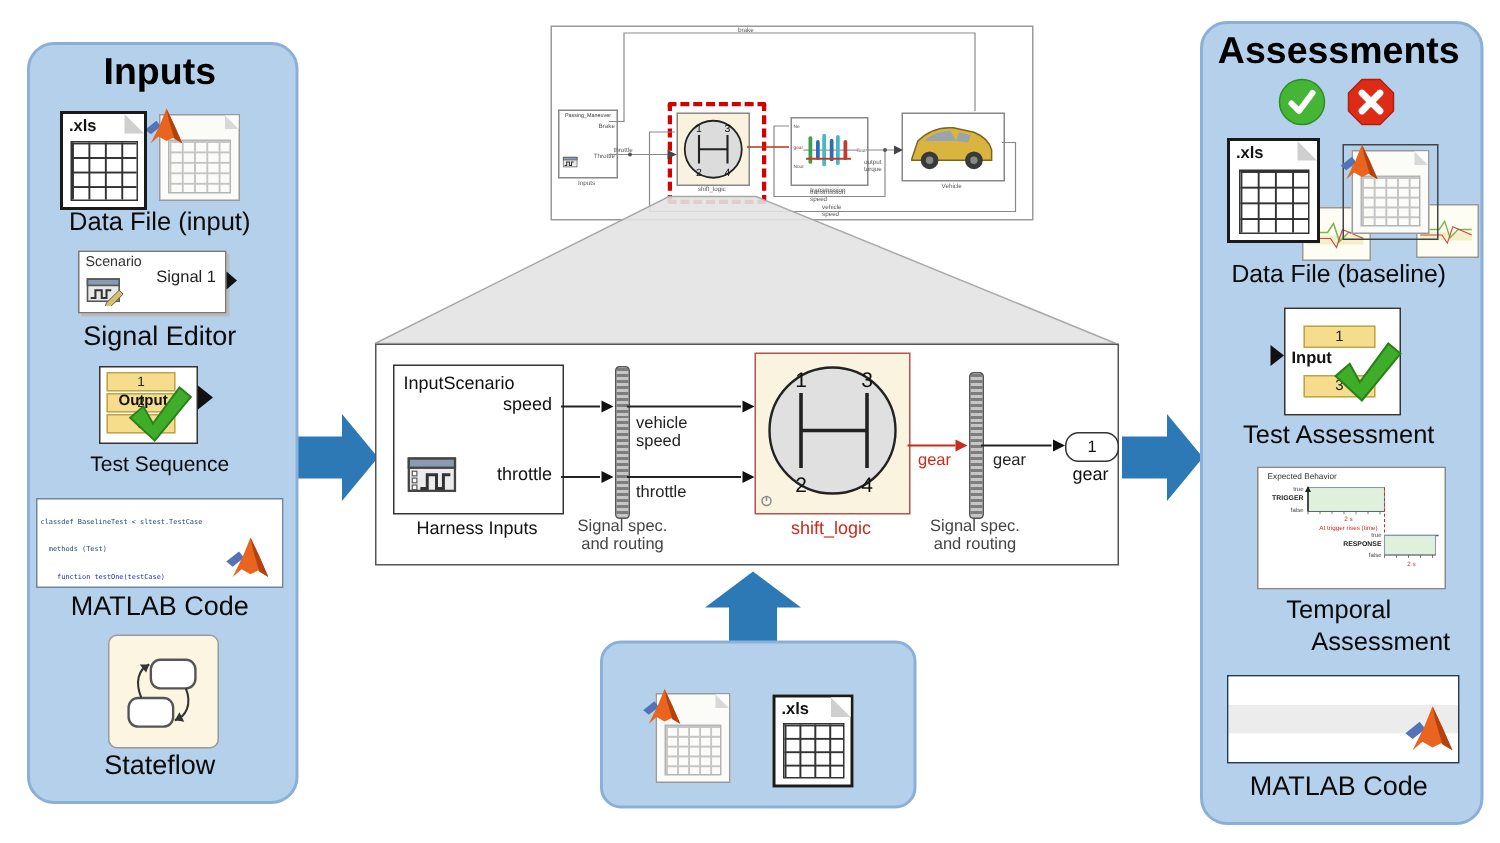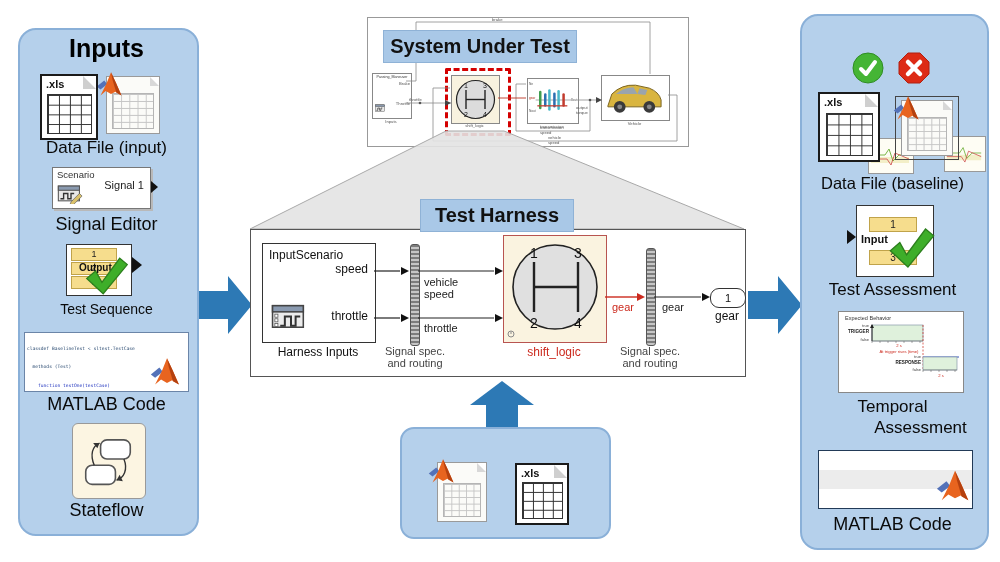--- a/index.html
+++ b/index.html
@@ -58,23 +58,20 @@
     <polygon points="596,97 602,100 596,103" fill="#444"></polygon>
     <polygon points="445,100 451,103 445,106" fill="#444"></polygon>
 
     <polygon points="446,131 504,131 744,229 250,229" fill="rgba(227,227,227,0.9)" stroke="#a8a8a8" stroke-width="1"></polygon>
 
     <polygon points="196,291 228,291 228,276 252,305 228,334 228,319 196,319" fill="#2d79b5"></polygon>
     <polygon points="748,291 778,291 778,276 802,305 778,334 778,319 748,319" fill="#2d79b5"></polygon>
     <polygon points="486,428 486,405 470,405 502,381 534,405 518,405 518,428" fill="#2d79b5"></polygon>
   </svg>
 
-  <div class="banner" style="left:383px;top:30px;width:192px;height:31px;">
-    <span>System Under Test</span>
-  </div>
 
   <div class="abs" style="z-index:1;">
     <span class="abs t4" style="left:492px;top:17px;">brake</span>
 
     <div class="blk" style="left:372px;top:73px;width:38px;height:44px;border-color:#888;">
       <span class="abs" style="left:1px;top:1px;width:36px;font-size:3.6px;color:#333;text-align:center;">Passing_Maneuver</span>
       <span class="abs t4" style="right:1px;top:7px;">Brake</span>
       <span class="abs t4" style="right:1px;top:27px;">Throttle</span>
       <svg class="abs" style="left:2px;top:30px;" width="12" height="9" viewBox="0 0 26 18">
         <rect x="1" y="1" width="20" height="14" fill="#e8e8e8" stroke="#555"></rect>
@@ -208,23 +205,20 @@
         <path d="M20,36 C16,26 18,18 25,15" fill="none" stroke="#333" stroke-width="1.3"></path>
         <polygon points="25,15 19,15 23,20" fill="#333"></polygon>
         <path d="M48,30 C52,40 48,48 41,50" fill="none" stroke="#333" stroke-width="1.3"></path>
         <polygon points="41,50 47,51 44,45" fill="#333"></polygon>
       </svg>
     </div>
     <div class="ilabel" style="left:18px;top:500px;width:177px;font-size:18px;">Stateflow</div>
   </div>
 
   <div class="blk" style="left:250px;top:229px;width:494px;height:146px;border:1.5px solid #555;z-index:3;"></div>
-  <div class="banner" style="left:420px;top:199px;width:152px;height:31px;">
-    <span>Test Harness</span>
-  </div>
 
   <div class="abs" style="z-index:4;">
 
     <div class="blk" style="left:262px;top:243px;width:112px;height:98px;border:1.5px solid #333;">
       <span class="abs t12" style="left:6px;top:4px;">InputScenario</span>
       <span class="abs t12" style="right:7px;top:18px;">speed</span>
       <span class="abs t12" style="right:7px;top:65px;">throttle</span>
       <svg class="abs" style="left:8px;top:58px;" width="40" height="32" viewBox="0 0 26 18">
         <rect x="1" y="1" width="20" height="14" fill="#ececec" stroke="#444"></rect>
         <rect x="1" y="1" width="20" height="4" fill="#8a9ab0" stroke="#444"></rect>
@@ -305,20 +299,21 @@
       <polygon points="20,2 27,17 34,33 27,29 22,12" fill="#b5410f"></polygon>
     </svg>
     <div class="doc" style="left:515px;top:463px;width:50px;height:58px;">
       <span class="fold"></span>
       <span class="xlstag" style="left:4px;top:2px;">.xls</span>
       <div class="grid" style="left:5px;top:17px;width:39px;height:35px;"></div>
     </div>
   </div>
 
   <div class="panel" style="left:800px;top:14px;width:185px;height:532px;"></div>
+  <div class="panel-title" style="left:800px;top:20px;width:185px;z-index:4;">Assessments</div>
 
   <div class="abs" style="z-index:4;">
     <svg class="abs" style="left:852px;top:52px;" width="32" height="32" viewBox="0 0 32 32">
       <circle cx="16" cy="16" r="15" fill="#45b535" stroke="#2f8c24" stroke-width="1"></circle>
       <polyline points="9,17 14,22 23,10" fill="none" stroke="#fff" stroke-width="4" stroke-linecap="round" stroke-linejoin="round"></polyline>
     </svg>
     <svg class="abs" style="left:898px;top:52px;" width="32" height="32" viewBox="0 0 32 32">
       <polygon points="10,1 22,1 31,10 31,22 22,31 10,31 1,22 1,10" fill="#dd2b16" stroke="#b02010" stroke-width="1"></polygon>
       <line x1="10" y1="10" x2="22" y2="22" stroke="#fff" stroke-width="4.5" stroke-linecap="round"></line>
       <line x1="22" y1="10" x2="10" y2="22" stroke="#fff" stroke-width="4.5" stroke-linecap="round"></line>

